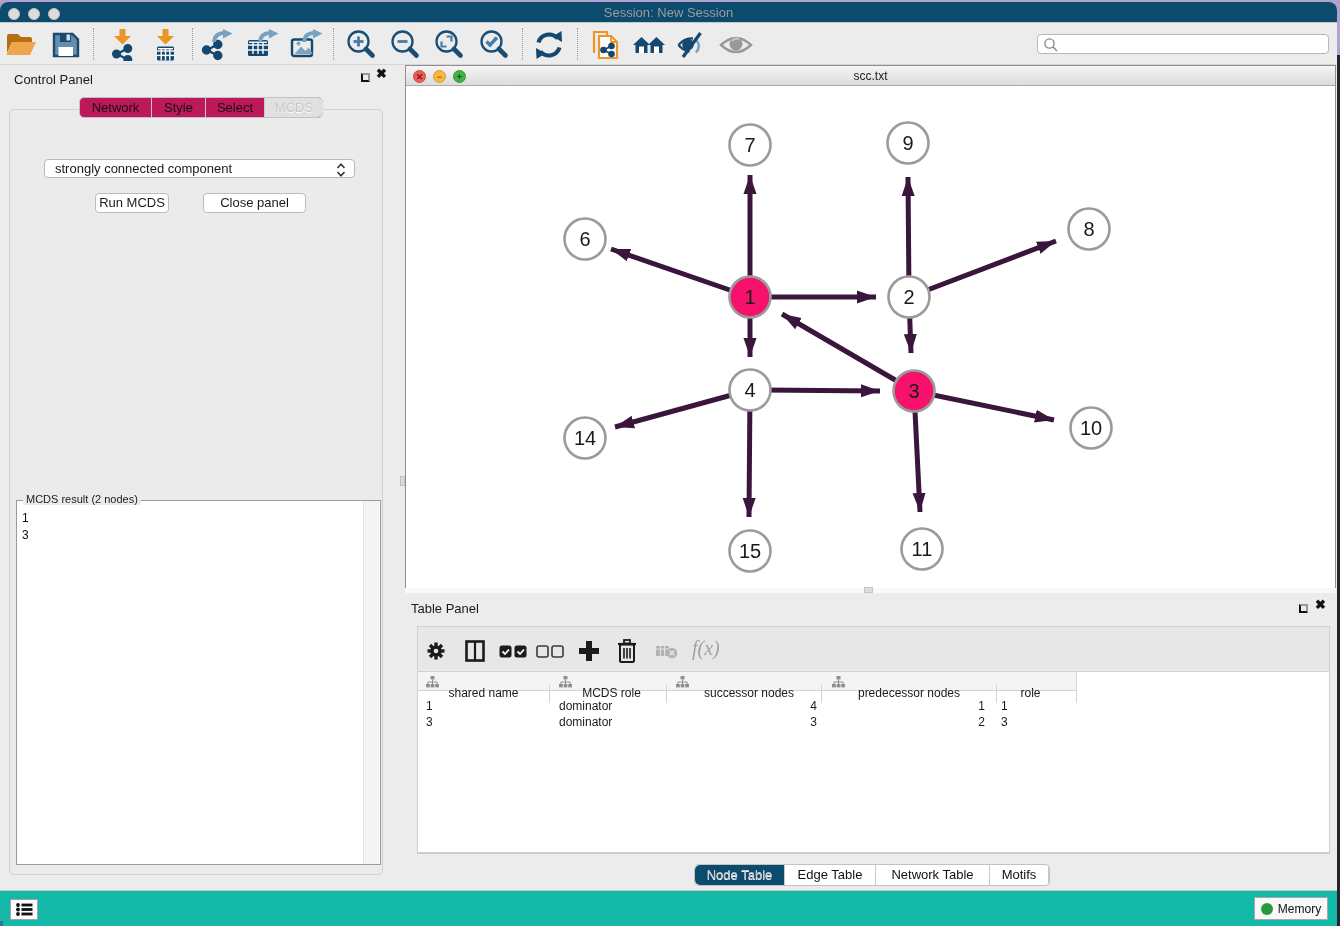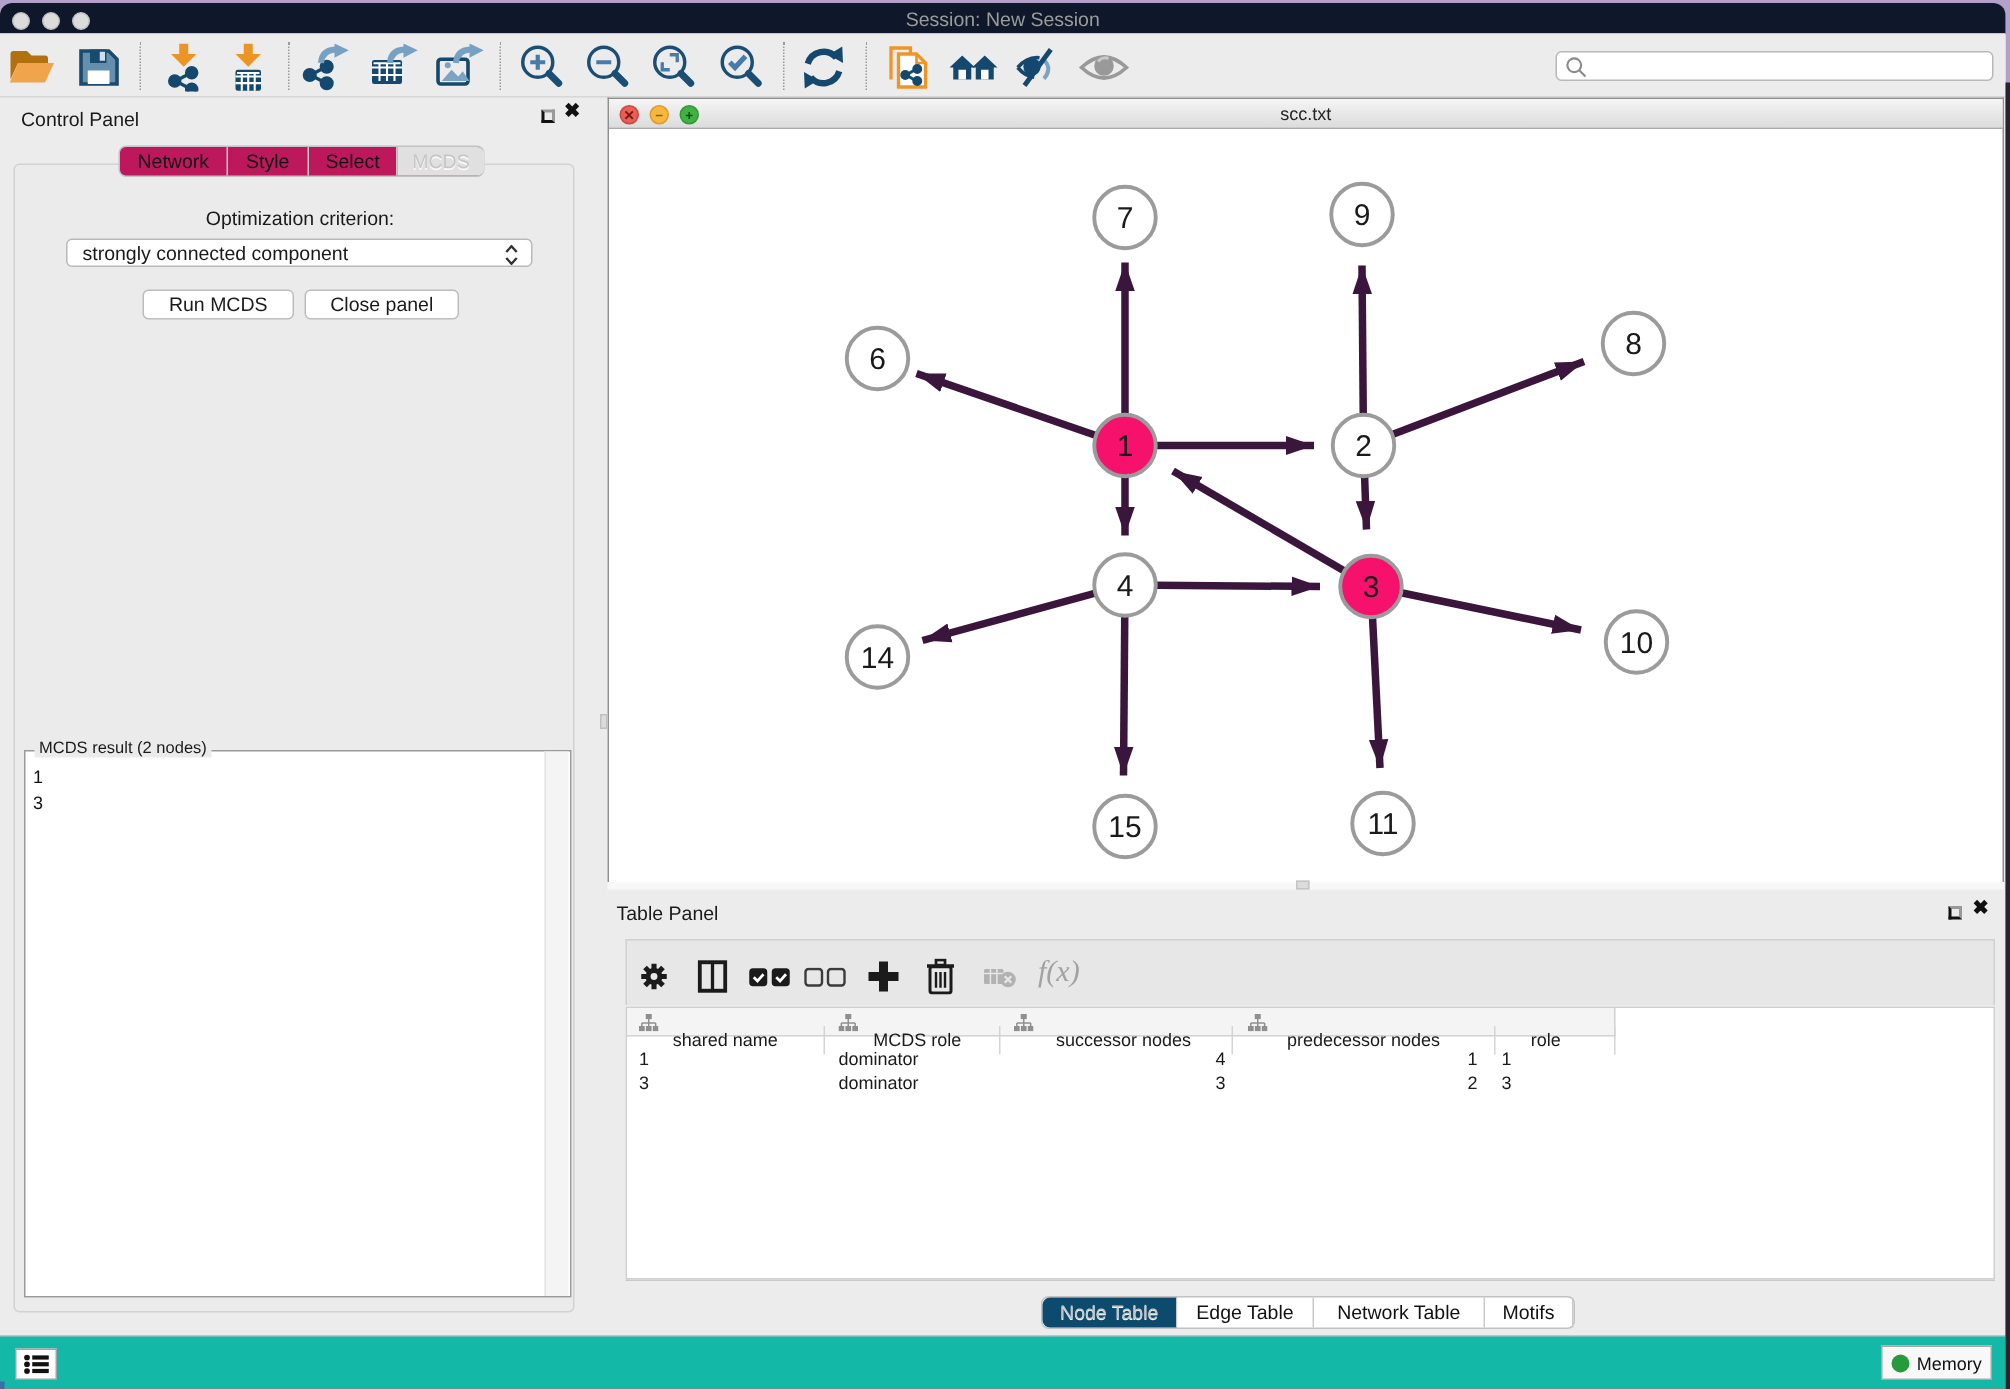--- a/index.html
+++ b/index.html
@@ -2,21 +2,21 @@
 <html><head>
 <meta charset="utf-8">
 <style>
 * { margin:0; padding:0; box-sizing:border-box; }
 html,body { width:1340px; height:926px; overflow:hidden; }
 body { font-family:"Liberation Sans", sans-serif; background:#b2a0cd; position:relative; }
 .abs { position:absolute; }
 
 #app { left:0; top:2px; width:1337px; height:924px; background:#ececec; border-radius:8px 8px 0 0; }
 
-#titlebar { left:0; top:0; width:1337px; height:21px; background:#0f172a; border-bottom:1px solid #c9c9c9; border-radius:8px 8px 0 0; }
+#titlebar { left:0; top:0; width:1337px; height:21px; background:#0c4a6e; border-bottom:1px solid #c9c9c9; border-radius:8px 8px 0 0; }
 .tl { position:absolute; top:6px; width:12px; height:12px; border-radius:50%; background:#dcdcdc; border:1px solid #c2c2c2; }
 #title-text { position:absolute; top:3px; left:0; width:1337px; text-align:center; font-size:13px; color:#9c9c9c; }
 
 #toolbar { left:0; top:21px; width:1337px; height:42px; background:#ececec; border-bottom:1px solid #d6d6d6; }
 .tsep { position:absolute; top:5px; height:32px; width:0; border-left:1px dotted #9a9a9a; }
 .ticon { position:absolute; top:6px; }
 #searchbox { position:absolute; left:1037px; top:11px; width:292px; height:20px; background:#fff; border:1px solid #b8b8b8; border-radius:4px; }
 
 #cp-title { left:14px; top:70px; font-size:13px; color:#1a1a1a; }
 #cp-float { left:361px; top:71px; width:9px; height:9px; border:2px solid #111; border-top-color:#999; border-right-color:#999; }
@@ -204,28 +204,27 @@
   <div class="abs" id="cp-title">Control Panel</div>
   <div class="abs" id="cp-float"></div>
   <div class="abs" id="cp-close">✖</div>
   <div class="abs" id="cp-body"></div>
   <div class="abs" id="cp-tabs">
     <div class="cptab" style="width:72px;">Network</div>
     <div class="cptab" style="width:54px;">Style</div>
     <div class="cptab" style="width:59px;">Select</div>
     <div class="cptab" style="width:58px;">MCDS</div>
   </div>
-  <div class="abs" id="opt-label">Optimization criterion:</div>
   <div class="abs" id="opt-select">strongly connected component
     <svg style="position:absolute;right:8px;top:3px;" width="10" height="14" viewBox="0 0 10 14">
         <path d="M1.5 5 L5 1.2 L8.5 5" fill="none" stroke="#333" stroke-width="1.6"></path>
         <path d="M1.5 9 L5 12.8 L8.5 9" fill="none" stroke="#333" stroke-width="1.6"></path>
       </svg>
   </div>
-  <div class="btn" style="left:95px; top:191px; width:101px;">Run MCDS</div>
+  <div class="btn" style="left:95px; top:191px; width:74px;">Run MCDS</div>
   <div class="btn" style="left:203px; top:191px; width:103px;">Close panel</div>
   <div class="abs" id="mcds-box"></div>
   <div class="abs" id="mcds-scroll"></div>
   <div class="abs" id="mcds-legend">MCDS result (2 nodes)</div>
   <div class="abs" id="mcds-text">1<br>3</div>
 
   <div class="abs" id="net-frame">
     <div class="abs" id="net-titlebar">
       <div class="mac" style="left:7px; background:#ea5f55; border:1px solid #c94942; color:#7c1410; font-weight:bold;">✕</div>
       <div class="mac" style="left:27px; background:#f6b73c; border:1px solid #dd9b2f; color:#8a5d0a; font-weight:bold;">−</div>

